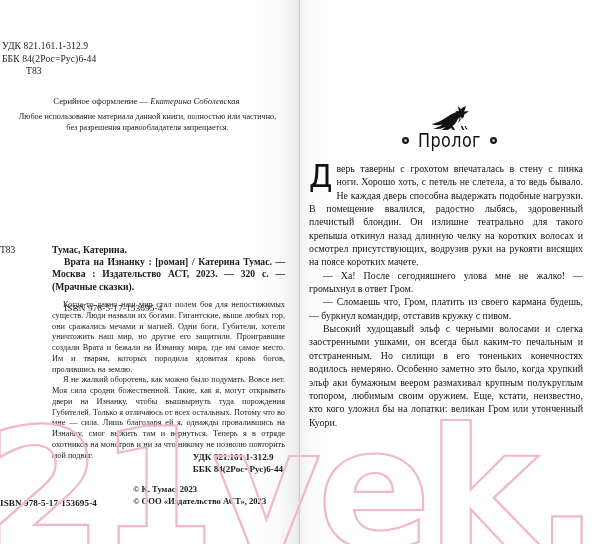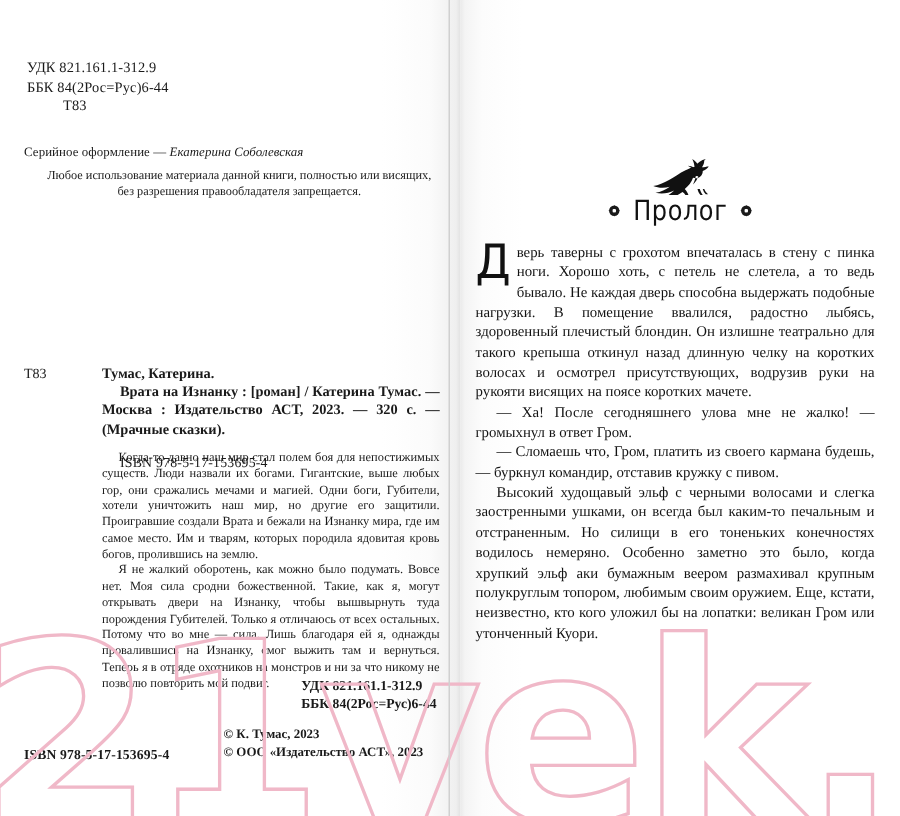--- a/index.html
+++ b/index.html
@@ -14,21 +14,20 @@
     font-family: "Liberation Serif", "DejaVu Serif", serif;
     color: #1a1a1a;
     position: relative;
   }
 
   #spread {
     position: absolute;
     inset: 0;
     display: flex;
     background: #ffffff;
-    padding-left: 16px;
   }
 
   
   .page {
     position: relative;
     height: 544px;
     background: #fefefe;
     overflow: hidden;
   }
   .page-left {
@@ -62,21 +61,21 @@
     letter-spacing: 0.1px;
     white-space: pre;
   }
   .cip-codes .t83 { display: block; padding-left: 24px; }
 
   .series-line {
     position: absolute;
     left: 0;
     right: 6px;
     top: 96px;
-    text-align: left;
+    text-align: center;
     font-size: 8.6px;
     letter-spacing: 0.05px;
   }
   .series-line em { font-style: italic; }
 
   .rights-note {
     position: absolute;
     left: 14px;
     right: 18px;
     top: 112px;
@@ -233,21 +232,21 @@
 
 <div id="spread">
 
   <div class="page page-left">
 
     <div class="cip-codes"><span>УДК 821.161.1-312.9
 ББК 84(2Рос=Рус)6-44</span><span class="t83">Т83</span></div>
 
     <div class="series-line"><span>Серийное оформление — </span><em>Екатерина Соболевская</em></div>
 
-    <div class="rights-note">Любое использование материала данной книги, полностью или висящих, без разрешения правообладателя запрещается.</div>
+    <div class="rights-note">Любое использование материала данной книги, полностью или частично, без разрешения правообладателя запрещается.</div>
 
     <div class="cip-block">
       <div class="cip-sigil">Т83</div>
       <div class="cip-author">Тумас, Катерина.</div>
       <div class="cip-desc">
         <span class="indent1">Врата на Изнанку : [роман] / Катерина Тумас. —</span>
         <span>Москва : Издательство АСТ,  2023. —  320 с. —</span>
         <span>(Мрачные сказки).</span>
       </div>
       <div class="cip-isbn">ISBN 978-5-17-153695-4</div>

